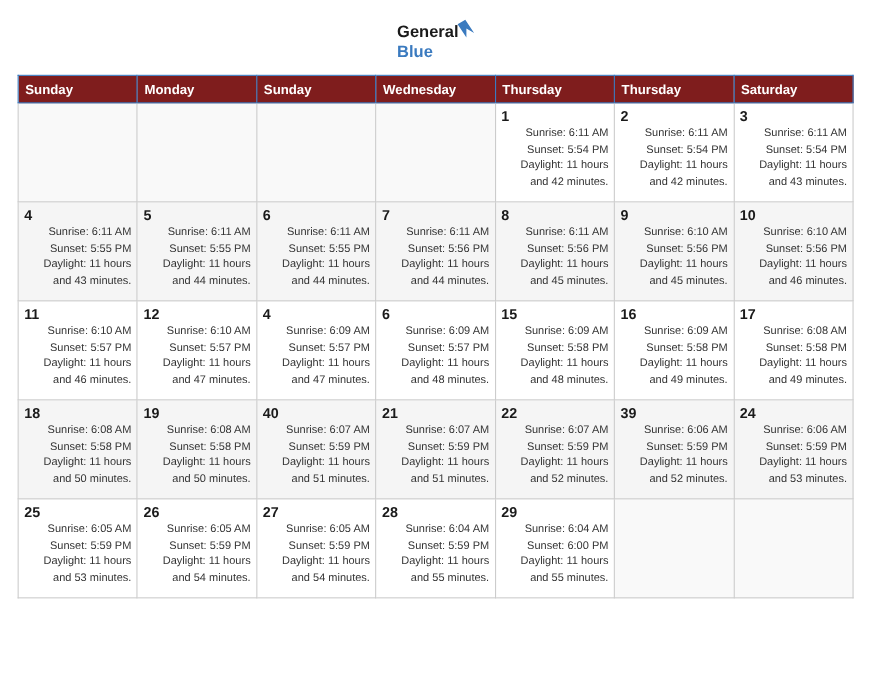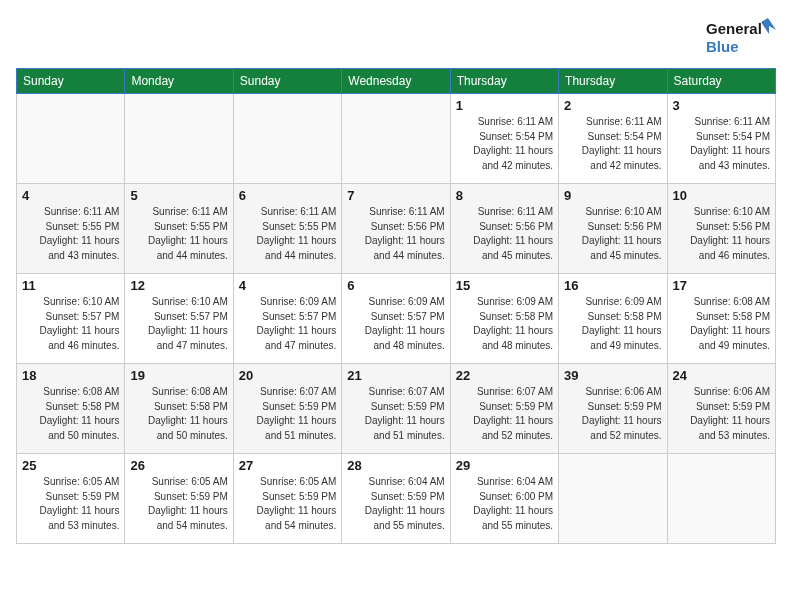--- a/index.html
+++ b/index.html
@@ -5,21 +5,21 @@
     * { box-sizing: border-box; margin: 0; padding: 0; }
     body {
       font-family: Arial, sans-serif;
       background: #fff;
       width: 792px;
       min-height: 612px;
       padding: 16px;
     }
     .header-area {
       display: flex;
-      justify-content: flex-end;
+      justify-content: center;
       align-items: flex-start;
       margin-bottom: 8px;
     }
     .logo {
       display: flex;
       align-items: center;
       gap: 4px;
     }
     .title-area {
       text-align: right;
@@ -32,26 +32,26 @@
     .location {
       font-size: 15px;
       color: #1a1a1a;
     }
     table {
       width: 100%;
       border-collapse: collapse;
       font-size: 11px;
     }
     thead tr th {
-      background: #15803d;
+      background: #7f1d1d;
       color: #fff;
       text-align: left;
       padding: 5px 6px;
       font-size: 12px;
-      font-weight: normal;
+      font-weight: bold;
       border: 1px solid #3a7abf;
     }
     tbody tr td {
       vertical-align: top;
       border: 1px solid #ccc;
       padding: 4px 5px;
       width: calc(100% / 7);
       min-height: 80px;
       height: 90px;
     }
@@ -189,21 +189,21 @@
       <tr>
         <td>
           <span class="day-num">18</span>
           <div class="day-info">Sunrise: 6:08 AM<br>Sunset: 5:58 PM<br>Daylight: 11 hours<br>and 50 minutes.</div>
         </td>
         <td>
           <span class="day-num">19</span>
           <div class="day-info">Sunrise: 6:08 AM<br>Sunset: 5:58 PM<br>Daylight: 11 hours<br>and 50 minutes.</div>
         </td>
         <td>
-          <span class="day-num">20</span>
+          <span class="day-num">40</span>
           <div class="day-info">Sunrise: 6:07 AM<br>Sunset: 5:59 PM<br>Daylight: 11 hours<br>and 51 minutes.</div>
         </td>
         <td>
           <span class="day-num">21</span>
           <div class="day-info">Sunrise: 6:07 AM<br>Sunset: 5:59 PM<br>Daylight: 11 hours<br>and 51 minutes.</div>
         </td>
         <td>
           <span class="day-num">22</span>
           <div class="day-info">Sunrise: 6:07 AM<br>Sunset: 5:59 PM<br>Daylight: 11 hours<br>and 52 minutes.</div>
         </td>

